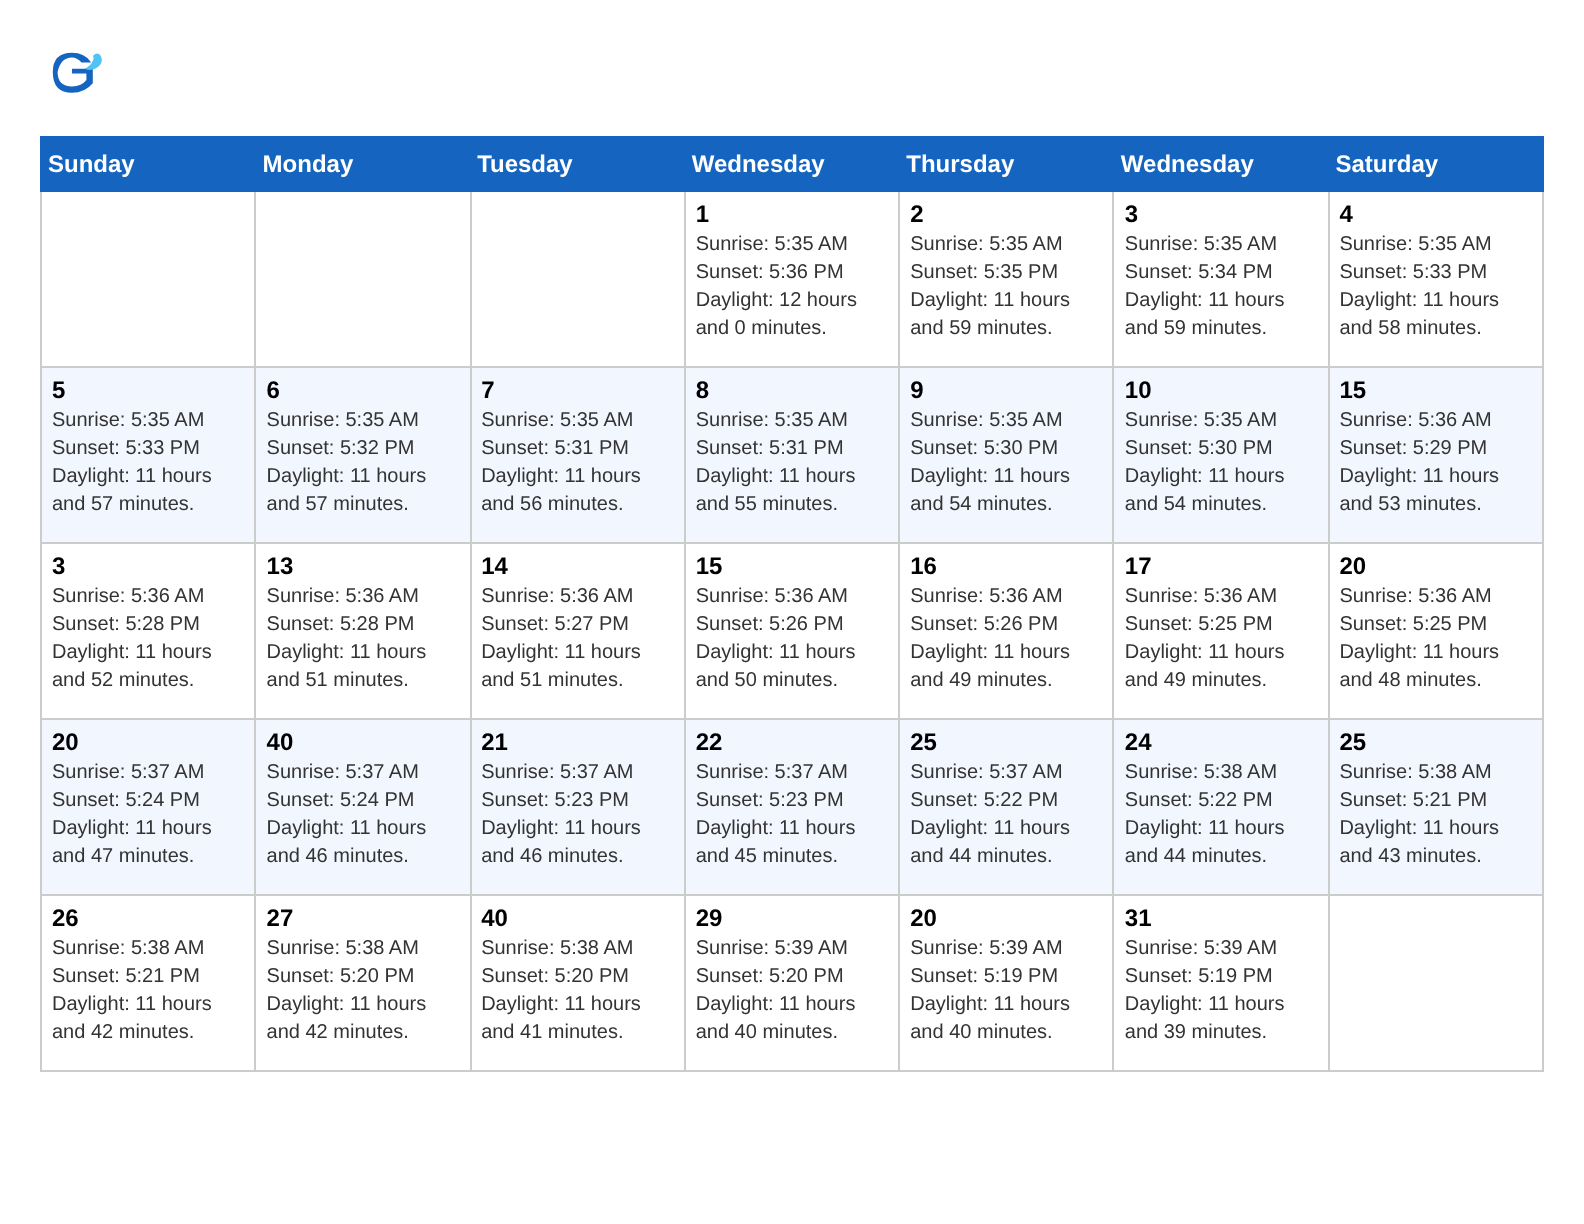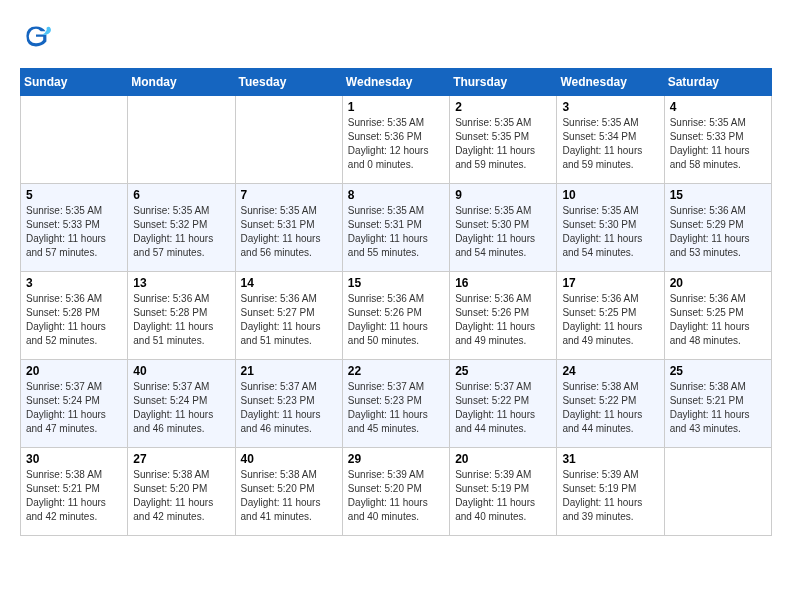--- a/index.html
+++ b/index.html
@@ -308,21 +308,21 @@
         <td>
           <span class="day-num">25</span>
           <div class="day-info" style="white-space: pre-line;">Sunrise: 5:38 AM
 Sunset: 5:21 PM
 Daylight: 11 hours
 and 43 minutes.</div>
         </td>
       </tr>
       <tr>
         <td>
-          <span class="day-num">30</span>
+          <span class="day-num">26</span>
           <div class="day-info" style="white-space: pre-line;">Sunrise: 5:38 AM
 Sunset: 5:21 PM
 Daylight: 11 hours
 and 42 minutes.</div>
         </td>
         <td>
           <span class="day-num">27</span>
           <div class="day-info" style="white-space: pre-line;">Sunrise: 5:38 AM
 Sunset: 5:20 PM
 Daylight: 11 hours

